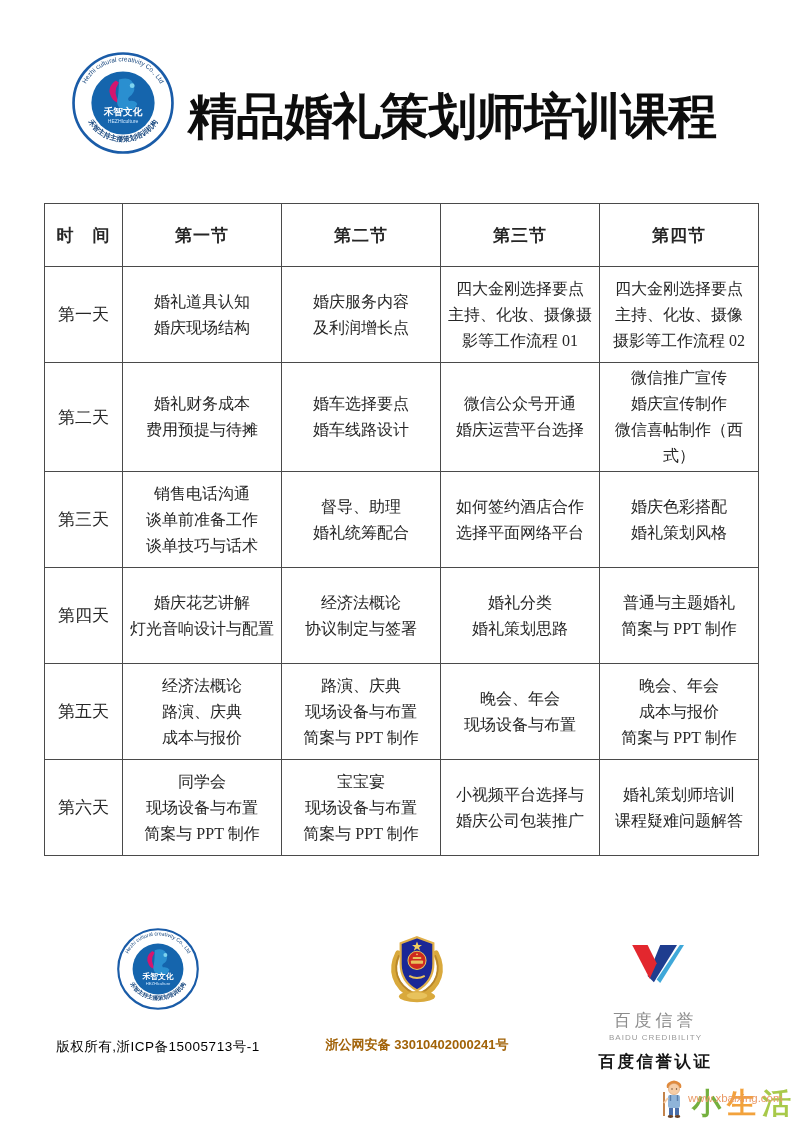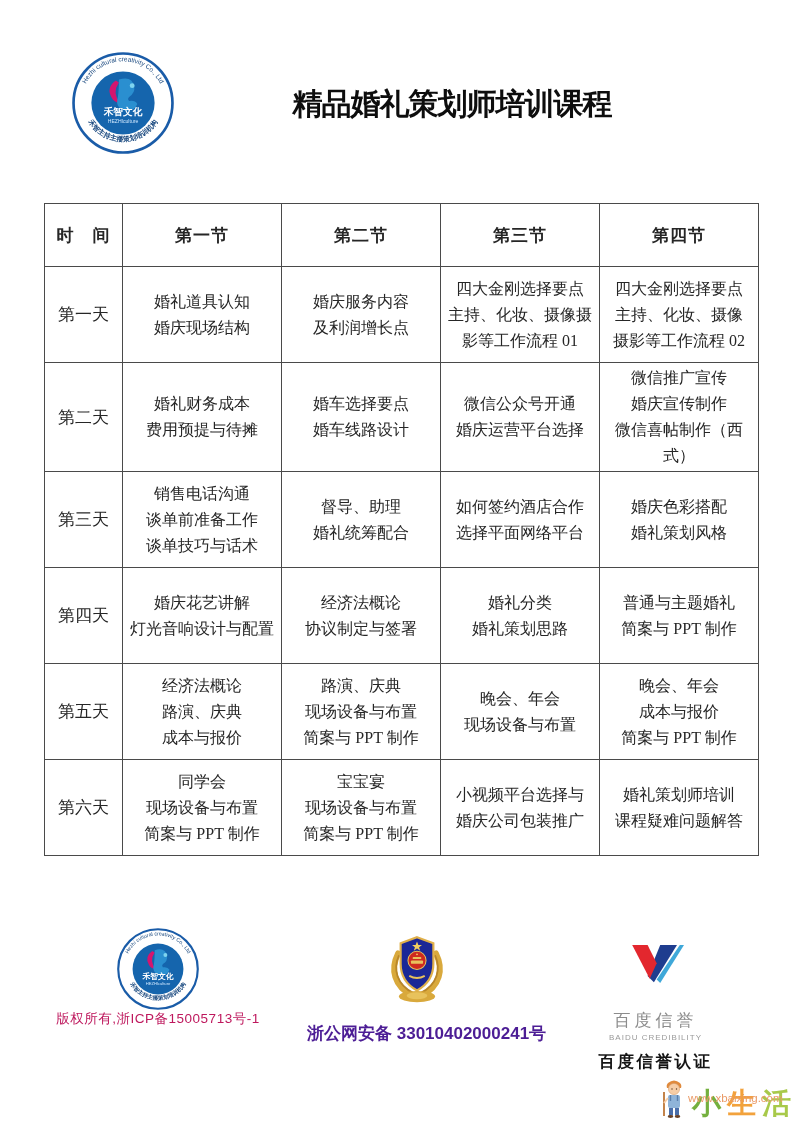--- a/index.html
+++ b/index.html
@@ -8,21 +8,21 @@
     overflow:hidden;
     font-family:"Liberation Sans","DejaVu Sans",sans-serif;
   }
 
   
   .hezhi-logo { position:absolute; }
   .logo-header { left:72px; top:52px; width:102px; height:102px; }
   .page-title {
     position:absolute; left:178px; top:84px; width:548px;
     font-family:"Liberation Serif","DejaVu Serif",serif;
-    font-size:30px; font-weight:bold; color:#0d0d0d;
+    font-size:49px; font-weight:bold; color:#0d0d0d;
     letter-spacing:-1px; text-align:center; white-space:nowrap;
   }
 
   
   table.schedule {
     position:absolute; left:44px; top:203px;
     border-collapse:collapse; table-layout:fixed;padding-left:12px;
   }
   table.schedule th, table.schedule td {
     border:1px solid #4a4a4a;
@@ -37,25 +37,25 @@
   td.day-cell  { font-size:17px; }
   td.course-cell { font-size:16px; line-height:26px; }
 
   
   .footer-left   { position:absolute; left:48px;  top:928px; width:220px; text-align:center; }
   .footer-center { position:absolute; left:307px; top:928px; width:220px; text-align:center; }
   .footer-right  { position:absolute; left:568px; top:940px; width:175px; text-align:center; }
 
   .logo-footer { position:relative; width:82px; height:82px; margin:0 auto; display:block; }
   .copyright-text {
-    margin-top:0; font-size:13.5px; color:#be185d; letter-spacing:0.5px; white-space:nowrap;
+    margin-top:28px; font-size:13.5px; color:#000000; letter-spacing:0.5px; white-space:nowrap;
   }
   .police-badge { width:62px; height:78px; margin:2px auto 0; display:block; }
   .police-text {
-    margin-top:14px; font-size:17px; font-weight:bold; color:#4c1d95; white-space:nowrap;
+    margin-top:28px; font-size:13px; font-weight:bold; color:#a16207; white-space:nowrap;
   }
   .baidu-v { width:56px; height:48px; margin:0 auto; display:block; }
   .baidu-cn { margin-top:21px; font-size:17px; color:#8c8c8c; letter-spacing:4px; }
   .baidu-en { margin-top:1px; font-size:8px; color:#9a9a9a; letter-spacing:1px; }
   .baidu-cert { margin-top:9px; font-size:16.5px; font-weight:bold; color:#141414; letter-spacing:2.5px;font-family:Liberation Serif, serif; }
 
   
   .watermark { position:absolute; left:658px; top:1076px; width:142px; height:46px; }
   .wm-boy { position:absolute; left:2px; top:3px; width:28px; height:40px; }
   .wm-name {

